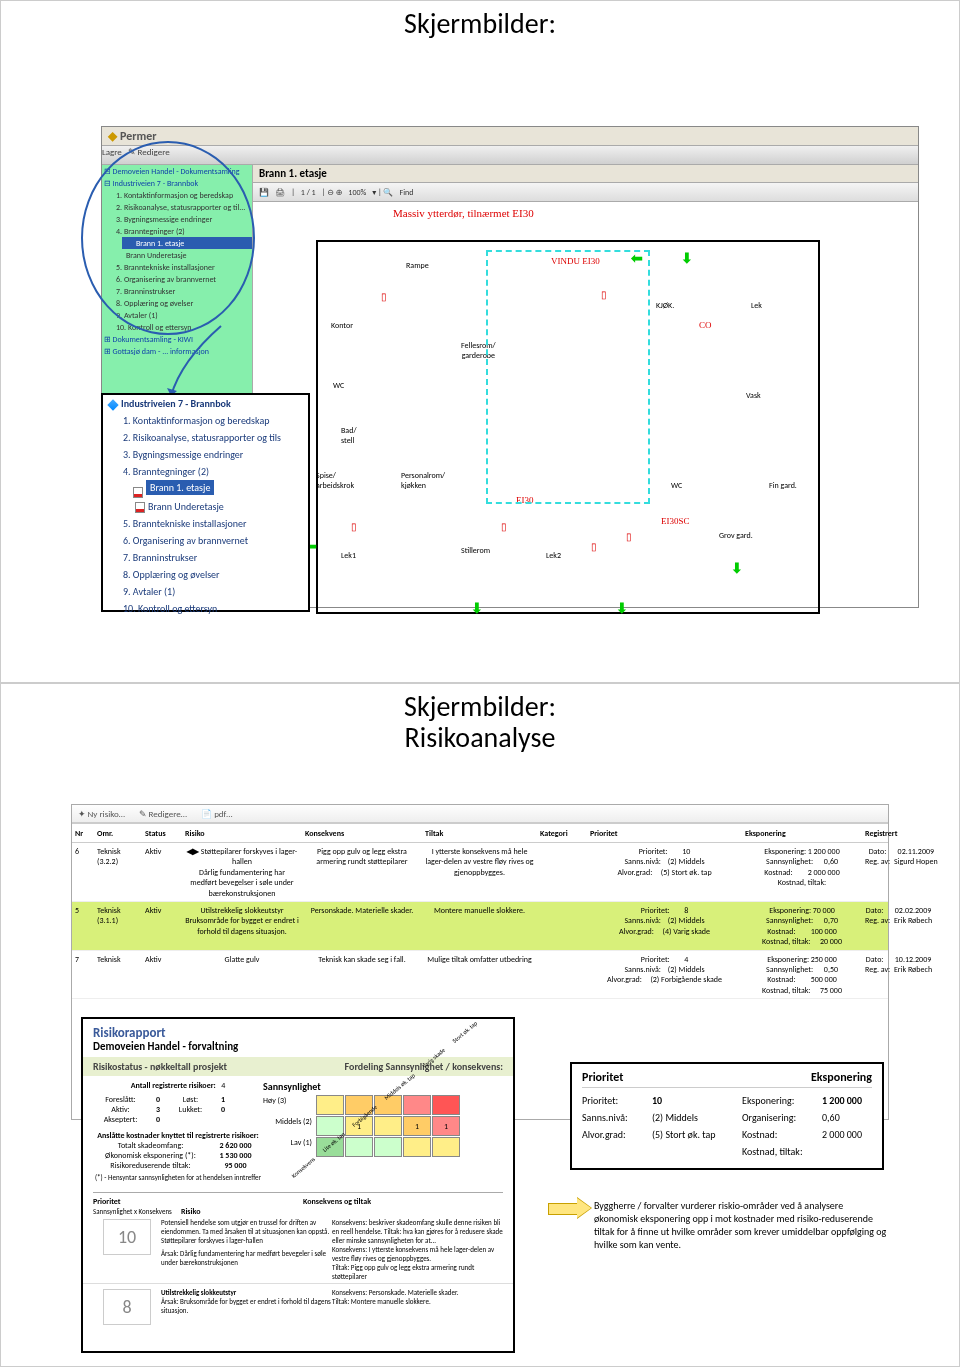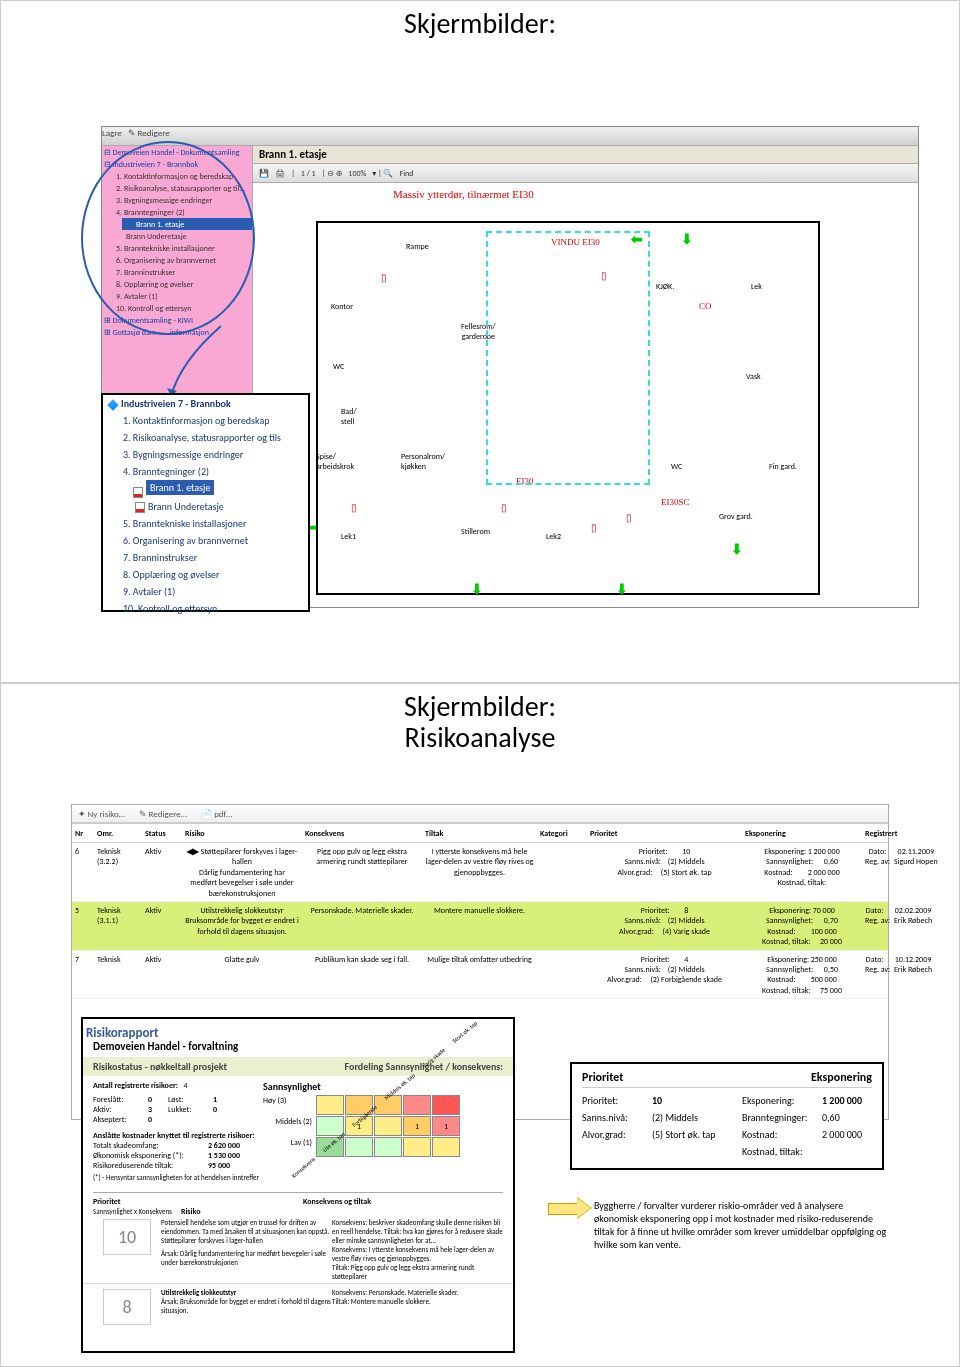--- a/index.html
+++ b/index.html
@@ -6,21 +6,21 @@
   .slide { width:960px; border:1px solid #ccc; box-sizing:border-box; position:relative; }
   .slide1 { height:683px; }
   .slide2 { height:684px; }
   .title { text-align:center; font-size:28px; padding:8px 0 0 0; line-height:1.1; }
   
   
   .app-chrome { position:absolute; left:100px; top:125px; right:40px; height:480px; border:1px solid #888; background:#fff; }
   .app-title { background:#e8e4d8; padding:2px 6px; font-size:12px; font-weight:bold; color:#555; border-bottom:1px solid #aaa; }
   .app-toolbar { background:linear-gradient(#f0f0f0,#d0d0d0); height:18px; font-size:9px; color:#444; border-bottom:1px solid #aaa; }
   .app-body { display:flex; height:calc(100% - 38px); }
-  .tree-pane { width:150px; background:#f9a8d4; font-size:8px; color:#333; overflow:hidden; }
+  .tree-pane { width:150px; background:#86efac; font-size:8px; color:#333; overflow:hidden; }
   .tree-pane .node { padding:1px 0 1px 14px; white-space:nowrap; }
   .tree-pane .sel { background:#2a5db0; color:#fff; }
   .doc-pane { flex:1; display:flex; flex-direction:column; border-left:1px solid #aaa; }
   .doc-title { background:#e8e4d8; font-size:11px; font-weight:bold; padding:2px 6px; border-bottom:1px solid #aaa; }
   .doc-tools { background:linear-gradient(#f5f5f5,#ddd); height:18px; font-size:8px; color:#333; display:flex; align-items:center; gap:6px; padding:0 6px; border-bottom:1px solid #aaa; }
   .doc-canvas { flex:1; position:relative; background:#fff; }
   .floorplan-note { position:absolute; top:5px; left:140px; color:#d00; font-family:serif; font-size:11px; }
   .floorplan { position:absolute; inset:18px 8px 8px 8px; }
   .fp-box { position:absolute; border:1px solid #000; font-size:7px; text-align:center; display:flex; align-items:center; justify-content:center; }
   .fp-arrow { position:absolute; color:#0c0; font-size:14px; font-weight:bold; }
@@ -45,25 +45,25 @@
   .risk-title { background:#f7d94c; color:#444; font-weight:bold; padding:3px 8px; font-size:11px; }
   .risk-tools { background:linear-gradient(#fefefe,#eee); padding:3px 6px; font-size:9px; color:#555; border-bottom:1px solid #ccc; display:flex; gap:14px; }
   .risk-tools span { display:flex; align-items:center; gap:2px; }
   .risk-head { display:grid; grid-template-columns: 22px 48px 40px 120px 120px 115px 50px 155px 120px 1fr; font-weight:bold; background:#fff; border-top:1px solid #ccc; border-bottom:1px solid #ccc; padding:3px 0; }
   .risk-head div, .risk-row div { padding:1px 3px; font-size:8px; }
   .risk-row { display:grid; grid-template-columns: 22px 48px 40px 120px 120px 115px 50px 155px 120px 1fr; border-bottom:1px solid #eee; padding:2px 0; }
   .risk-row.hl { background:#d8f07a; }
   .kvl { font-size:7.5px; line-height:1.3;text-align:center; }
   
   .risk-report { position:absolute; left:80px; top:333px; width:430px; height:332px; background:#fff; border:2.5px solid #000; font-size:9px; }
-  .rr-title { font-weight:bold; font-size:13px; color:#3a5a9a; padding:6px 10px 0 3px; }
+  .rr-title { font-weight:bold; font-size:13px; color:#3a5a9a; padding:6px 10px 0 10px; }
   .rr-sub { font-weight:bold; font-size:11px; padding:0 10px 4px 10px; }
   .rr-status { background:#e8f0d0; color:#444; font-weight:bold; padding:3px 10px; font-size:10px; display:flex; justify-content:space-between; }
   .rr-body { display:flex; padding:4px 10px; font-size:8px; }
-  .rr-left { width:180px; }
+  .rr-left { width:180px;text-align:center; }
   .rr-right { flex:1; }
   .matrix { display:grid; grid-template-columns:52px repeat(5,28px); grid-auto-rows:20px; gap:1px; font-size:8px; }
   .mcell { border:1px solid #888; display:flex; align-items:center; justify-content:center; }
   .g1{background:#9d9;} .g2{background:#cfc;} .y1{background:#fe8;} .o1{background:#fc6;} .r1{background:#f88;} .r2{background:#f55;}
   .rr-sep { border-top:1px solid #aaa; margin:6px 10px 3px 10px; }
   .rr-grid2 { display:grid; grid-template-columns:1fr 1fr; padding:0 10px; gap:4px 10px; font-size:8px; }
   .rr-grid2 .hd { font-weight:bold; }
   .prio-box { border:1px solid #ccc; width:46px; height:34px; display:flex; align-items:center; justify-content:center; font-size:18px; color:#888; margin:3px 10px; float:left; }
   .prio-row { display:flex; align-items:flex-start; padding:0 10px; clear:both; }
   .prio-text { font-size:7px; flex:1; padding-top:2px; }
@@ -82,20 +82,23 @@
 </style>
 </head>
 <body>
 
 <div class="slide slide1">
   <div class="title">
     <div>Skjermbilder:</div>
   </div>
 
   <div class="app-chrome">
+    <div class="app-title">
+      <span style="color:#c90">◆</span> <span>Permer</span>
+    </div>
     <div class="app-toolbar">
       <span>Lagre</span> &nbsp; ✎ <span>Redigere</span>
     </div>
     <div class="app-body">
       <div class="tree-pane">
         <div class="node" style="padding-left:2px;color:#14a">⊟ <span>Demoveien Handel - Dokumentsamling</span></div>
         <div class="node" style="padding-left:2px;color:#14a">⊟ <span>Industriveien 7 - Brannbok</span></div>
         <div class="node">1. Kontaktinformasjon og beredskap</div>
         <div class="node">2. Risikoanalyse, statusrapporter og til...</div>
         <div class="node">3. Bygningsmessige endringer</div>
@@ -254,21 +257,21 @@
 Kostnad:	100 000
 Kostnad, tiltak:	20 000</div>
       <div class="kvl" style="white-space:pre">Dato:	02.02.2009
 Reg. av:	Erik Røbech</div>
     </div>
     <div class="risk-row">
       <div>7</div>
         <div>Teknisk</div>
         <div>Aktiv</div>
       <div class="kvl">Glatte gulv</div>
-      <div class="kvl">Publikum kan skade seg i fall.</div>
+      <div class="kvl">Teknisk kan skade seg i fall.</div>
       <div class="kvl">Mulige tiltak omfatter utbedring</div>
       <div></div>
       <div class="kvl" style="white-space:pre">Prioritet:	4
 Sanns.nivå:	(2) Middels
 Alvor.grad:	(2) Forbigående skade</div>
       <div class="kvl" style="white-space:pre">Eksponering:	250 000
 Sannsynlighet:	0,50
 Kostnad:	500 000
 Kostnad, tiltak:	75 000</div>
       <div class="kvl" style="white-space:pre">Dato:	10.12.2009
@@ -376,21 +379,21 @@
       </div>
     <div class="row">
         <span>Prioritet:</span>
         <b>10</b>
         <span>Eksponering:</span>
         <b>1 200 000</b>
       </div>
     <div class="row">
         <span>Sanns.nivå:</span>
         <span>(2) Middels</span>
-        <span>Branntegninger:</span>
+        <span>Organisering:</span>
         <span>0,60</span>
       </div>
     <div class="row">
         <span>Alvor.grad:</span>
         <span>(5) Stort øk. tap</span>
         <span>Kostnad:</span>
         <span>2 000 000</span>
       </div>
     <div class="row">
         <span></span>

